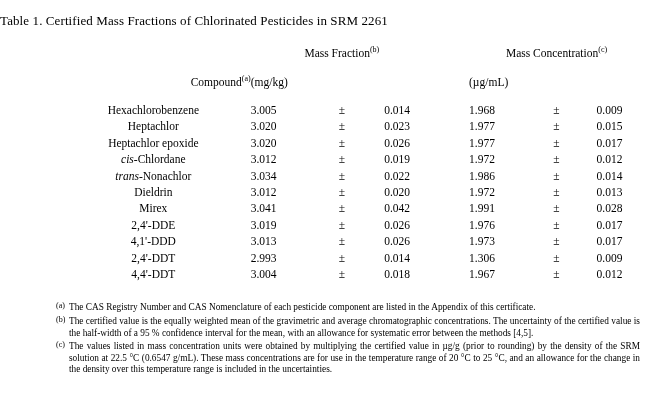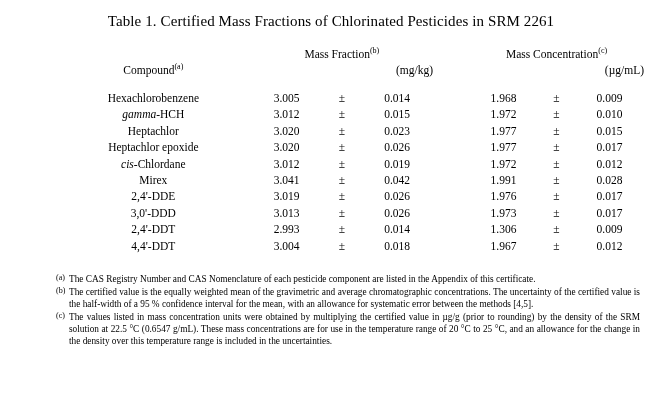--- a/index.html
+++ b/index.html
@@ -16,58 +16,57 @@
     overflow: hidden;
   }
   .page {
     position: relative;
     width: 662px;
     height: 415px;
     box-sizing: border-box;
     padding: 0;
   }
   .table-caption {
-    text-align: center;
-    font-size: 15px;
+    font-size: 13px;
     margin-top: 13px;
     letter-spacing: 0.1px;
   }
   .table-wrap {
     margin-top: 18px;
     padding-left: 56px;
     padding-right: 18px;
   }
   table.main {
     border-collapse: collapse;
     width: 588px;
     font-size: 11.5px;
   }
   table.main th {
     font-weight: normal;
     font-size: 11.5px;
     padding: 0;
     vertical-align: bottom;
   }
   .hdr-compound {
-    text-align: center;
+    text-align: right;
     width: 206px;
     padding-bottom: 2px;
   }
   .hdr-massfraction {
     text-align: center;
     width: 196px;
   }
   .hdr-massconc {
     text-align: center;
     width: 186px;
   }
   .hdr-line2 {
     display: block;
-    text-align: right;
-    margin-top: 4px;
+    text-align: left;
+    margin-top: 17px;
   }
   .sup {
     font-size: 8px;
     vertical-align: super;
     line-height: 0;
   }
   .spacer-row td {
     height: 14px;
     padding: 0;
   }
@@ -75,21 +74,21 @@
     padding: 0;
     font-size: 11.5px;
     line-height: 16.4px;
     vertical-align: baseline;
   }
   td.name {
     text-align: center;
     white-space: nowrap;
   }
   td.val {
-    text-align: center;
+    text-align: left;
     width: 62px;
   }
   td.pm {
     text-align: center;
     width: 34px;
   }
   td.unc {
     text-align: center;
     width: 62px;
     padding-left: 8px;
@@ -152,30 +151,20 @@
           <td class="name"><span class="ital"></span><span>Hexachlorobenzene</span></td>
           <td class="val">3.005</td>
           <td class="pm">±</td>
           <td class="unc">0.014</td>
           <td class="gap"></td>
           <td class="val">1.968</td>
           <td class="pm">±</td>
           <td class="unc">0.009</td>
         </tr>
 
-        <tr>
-          <td class="name"><span class="ital">gamma</span><span>-HCH</span></td>
-          <td class="val">3.012</td>
-          <td class="pm">±</td>
-          <td class="unc">0.015</td>
-          <td class="gap"></td>
-          <td class="val">1.972</td>
-          <td class="pm">±</td>
-          <td class="unc">0.010</td>
-        </tr>
 
         <tr>
           <td class="name"><span class="ital"></span><span>Heptachlor</span></td>
           <td class="val">3.020</td>
           <td class="pm">±</td>
           <td class="unc">0.023</td>
           <td class="gap"></td>
           <td class="val">1.977</td>
           <td class="pm">±</td>
           <td class="unc">0.015</td>
@@ -196,21 +185,41 @@
           <td class="name"><span class="ital">cis</span><span>-Chlordane</span></td>
           <td class="val">3.012</td>
           <td class="pm">±</td>
           <td class="unc">0.019</td>
           <td class="gap"></td>
           <td class="val">1.972</td>
           <td class="pm">±</td>
           <td class="unc">0.012</td>
         </tr>
 
-
+        <tr>
+          <td class="name"><span class="ital">trans</span><span>-Nonachlor</span></td>
+          <td class="val">3.034</td>
+          <td class="pm">±</td>
+          <td class="unc">0.022</td>
+          <td class="gap"></td>
+          <td class="val">1.986</td>
+          <td class="pm">±</td>
+          <td class="unc">0.014</td>
+        </tr>
+
+        <tr>
+          <td class="name"><span class="ital"></span><span>Dieldrin</span></td>
+          <td class="val">3.012</td>
+          <td class="pm">±</td>
+          <td class="unc">0.020</td>
+          <td class="gap"></td>
+          <td class="val">1.972</td>
+          <td class="pm">±</td>
+          <td class="unc">0.013</td>
+        </tr>
 
         <tr>
           <td class="name"><span class="ital"></span><span>Mirex</span></td>
           <td class="val">3.041</td>
           <td class="pm">±</td>
           <td class="unc">0.042</td>
           <td class="gap"></td>
           <td class="val">1.991</td>
           <td class="pm">±</td>
           <td class="unc">0.028</td>
@@ -222,21 +231,21 @@
           <td class="pm">±</td>
           <td class="unc">0.026</td>
           <td class="gap"></td>
           <td class="val">1.976</td>
           <td class="pm">±</td>
           <td class="unc">0.017</td>
         </tr>
 
 
         <tr>
-          <td class="name"><span class="ital"></span><span>3,0'-DDD</span></td>
+          <td class="name"><span class="ital"></span><span>4,1'-DDD</span></td>
           <td class="val">3.013</td>
           <td class="pm">±</td>
           <td class="unc">0.026</td>
           <td class="gap"></td>
           <td class="val">1.973</td>
           <td class="pm">±</td>
           <td class="unc">0.017</td>
         </tr>
 
         <tr>

